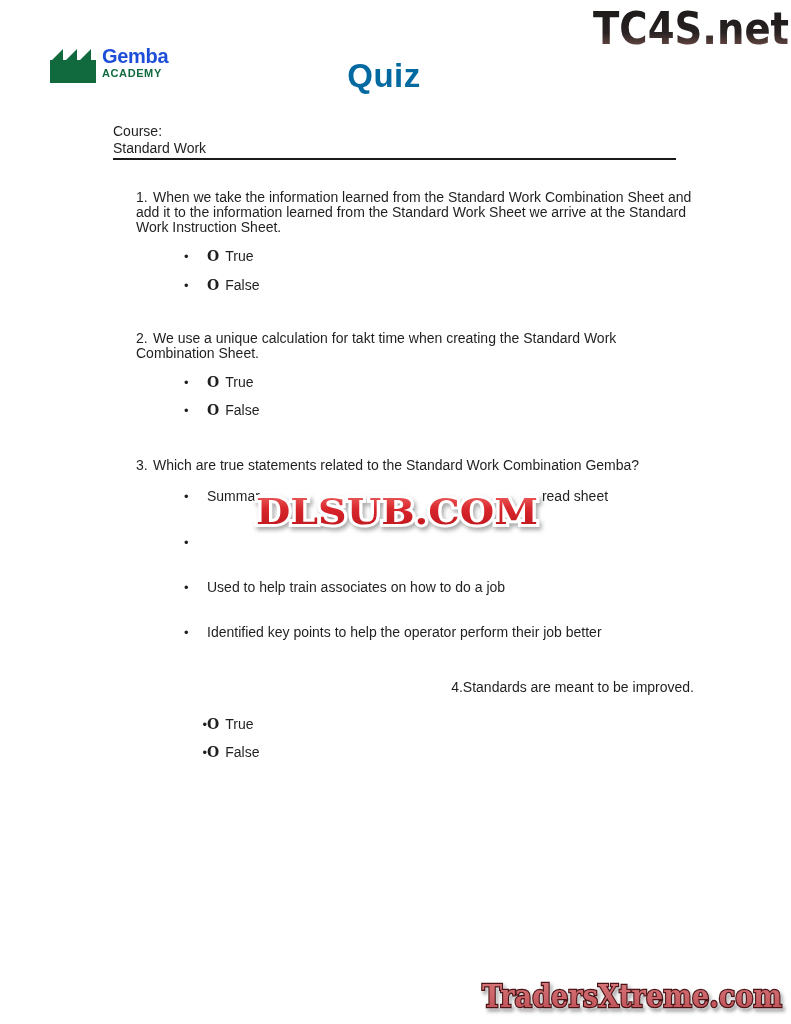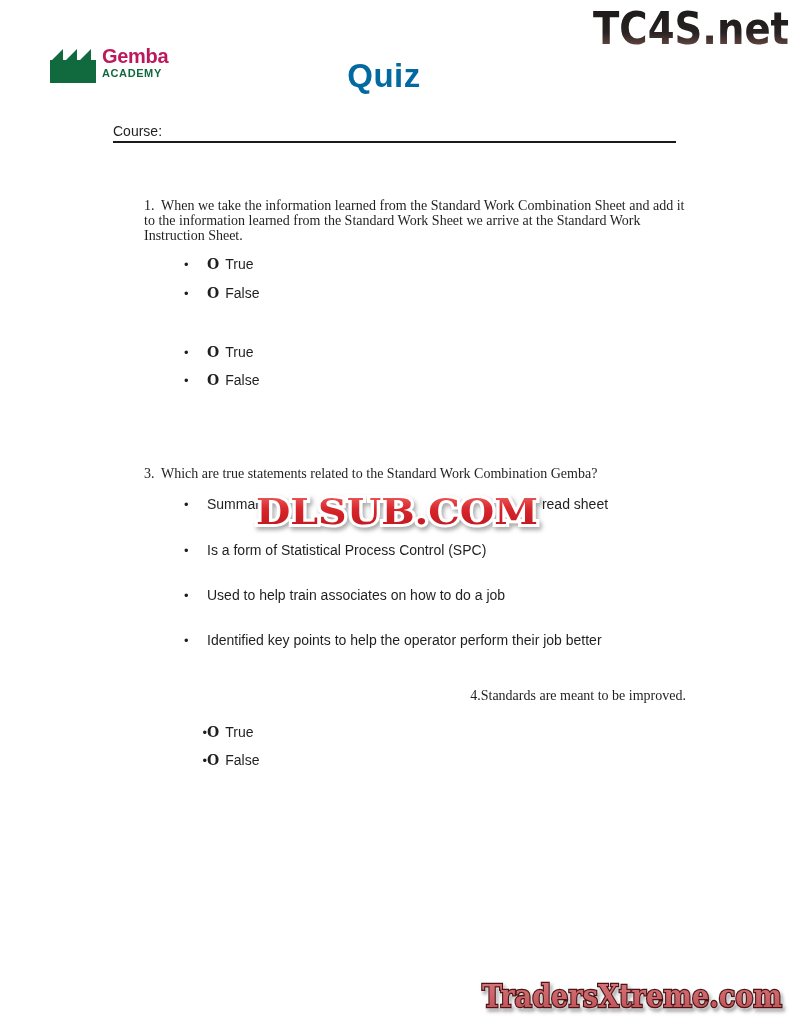--- a/index.html
+++ b/index.html
@@ -12,35 +12,35 @@
 
   
   .wm-tc4s{position:absolute;top:3px;left:591px;}
   .wm-dlsub{position:absolute;top:483px;left:249px;filter:drop-shadow(2px 3px 2px rgba(100,100,100,.55));}
   .wm-traders{position:absolute;top:974px;left:476px;
     filter:drop-shadow(0 0 1.5px rgba(255,255,255,.95)) drop-shadow(2px 3px 1.5px rgba(40,40,40,.4));}
 
   
   .logo{position:absolute;top:47px;left:50px;display:flex;align-items:flex-start;}
   .logo-text{margin-left:5px;}
-  .logo-word{display:block;font-size:20px;font-weight:bold;line-height:19px;color:#be185d;letter-spacing:-0.3px;}
+  .logo-word{display:block;font-size:20px;font-weight:bold;line-height:19px;color:#1d4ed8;letter-spacing:-0.3px;}
   .logo-sub{display:block;font-size:11px;font-weight:bold;line-height:14px;color:#116a3e;letter-spacing:0.6px;}
   .doc-title{position:absolute;top:45px;left:0;width:744px;margin:12px;text-align:center;
     font-size:33px;font-weight:bold;color:#0369a1;letter-spacing:0.5px;}
 
   
   .meta{position:absolute;top:123px;left:113px;width:563px;border-bottom:2px solid #1a1a1a;padding-bottom:1px;}
   .meta-row{display:flex;font-size:14px;line-height:17px;flex-direction:column;}
   .meta-label{width:92px;}
   .meta-value{flex:1;}
 
   
   .question{position:absolute;left:136px;width:558px;}
   #q1{top:190px;} #q2{top:331px;} #q3{top:458px;} #q4{top:680px;text-align:right;}
-  .qtext{margin:8px;font-size:14px;line-height:15px;font-family:Liberation Serif, serif;}
+  .qtext{margin:0;font-size:14px;line-height:15px;}
   .qnum{display:inline-block;width:17px;}
   .opt{display:flex;align-items:baseline;font-size:14px;line-height:15px;}
   .opt-tf{margin-top:14px;}
   #q2 .opt-b{margin-top:13px;}
   #q3 .opt-first{margin-top:16px;}
   #q3 .opt-rest{margin-top:31px;}
   #q3 .opt-rest2{margin-top:30px;}
   #q4 .opt-a{margin-top:22px;}
   #q4 .opt-b{margin-top:13px;}
   .bullet{display:inline-block;width:23px;margin-left:48px;font-size:13px;}
@@ -71,38 +71,40 @@
       <span class="logo-word">Gemba</span>
       <span class="logo-sub">ACADEMY</span>
     </span>
   </div>
 
   <h1 class="doc-title">Quiz</h1>
 
   <div class="meta">
     <div class="meta-row">
       <span class="meta-label">Course:</span>
+      <span class="meta-value">Standard Work</span>
     </div>
   </div>
 
   <section class="question" id="q1">
     <p class="qtext"><span class="qnum">1.</span><span>When we take the information learned from the Standard Work Combination Sheet and add it to the information learned from the Standard Work Sheet we arrive at the Standard Work Instruction Sheet.</span></p>
     <div class="opt opt-tf">
       <span class="bullet">•</span>
       <span class="radio">O</span>
       <span>True</span>
     </div>
     <div class="opt opt-tf">
       <span class="bullet">•</span>
       <span class="radio">O</span>
       <span>False</span>
     </div>
   </section>
 
   <section class="question" id="q2">
+    <p class="qtext"><span class="qnum">2.</span><span>We use a unique calculation for takt time when creating the Standard Work Combination Sheet.</span></p>
     <div class="opt opt-tf">
       <span class="bullet">•</span>
       <span class="radio">O</span>
       <span>True</span>
     </div>
     <div class="opt opt-tf opt-b">
       <span class="bullet">•</span>
       <span class="radio">O</span>
       <span>False</span>
     </div>
@@ -111,21 +113,20 @@
   <section class="question" id="q3">
     <p class="qtext"><span class="qnum">3.</span><span>Which are true statements related to the Standard Work Combination Gemba?</span></p>
     <div class="opt opt-first">
       <span class="bullet">•</span>
       <span>Summar</span>
       <span class="frag-spacer"></span>
       <span>read sheet</span>
     </div>
     <div class="opt opt-rest">
       <span class="bullet">•</span>
-      <span>Is a form of Statistical Process Control (SPC)</span>
     </div>
     <div class="opt opt-rest2">
       <span class="bullet">•</span>
       <span>Used to help train associates on how to do a job</span>
     </div>
     <div class="opt opt-rest2">
       <span class="bullet">•</span>
       <span>Identified key points to help the operator perform their job better</span>
     </div>
   </section>

